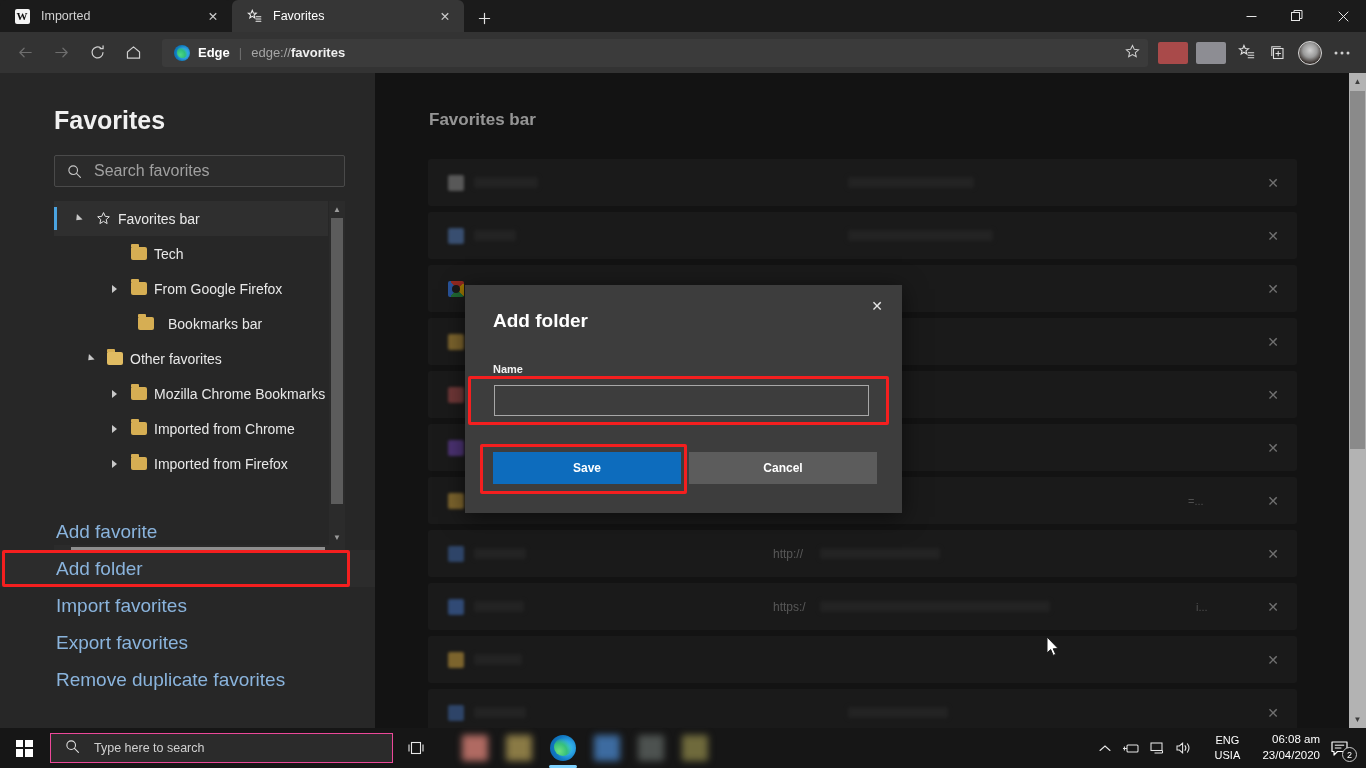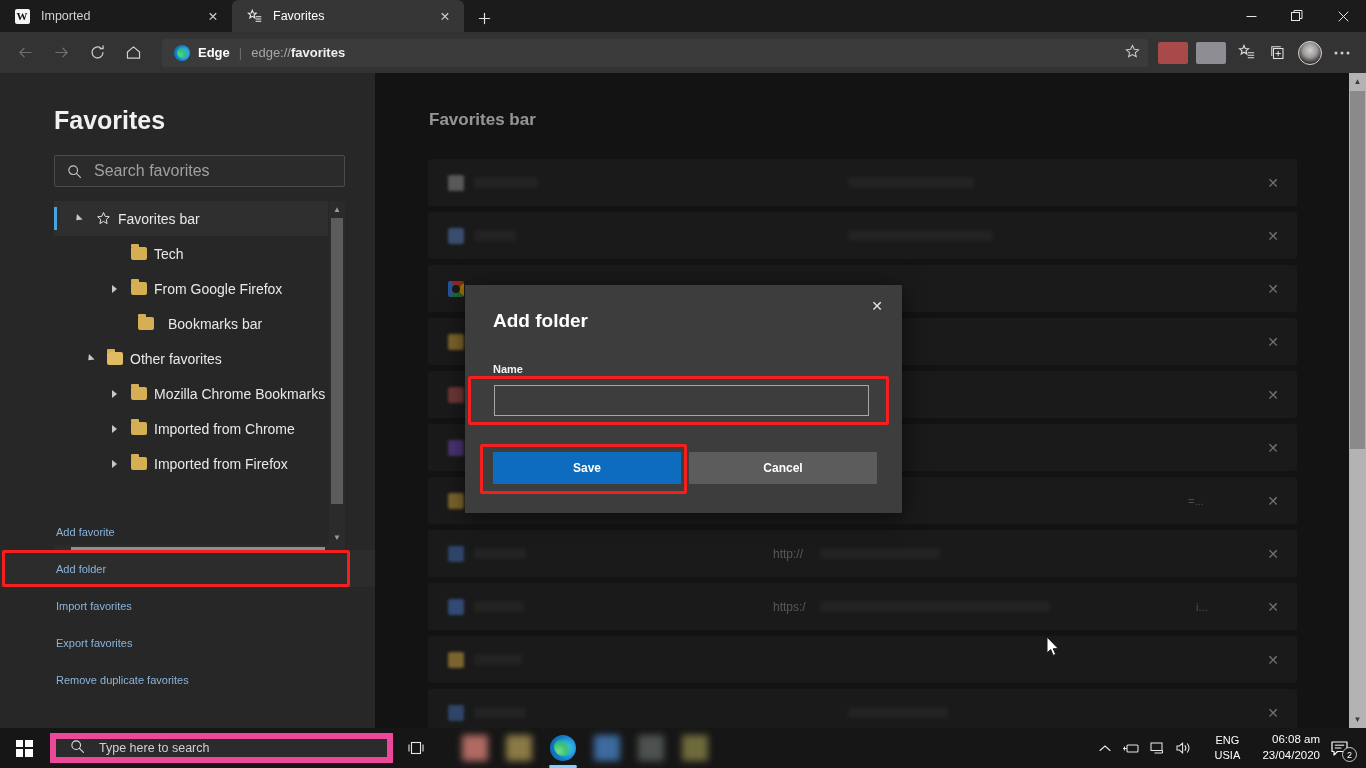--- a/index.html
+++ b/index.html
@@ -199,21 +199,21 @@
   }
   .tree-hsb .a-l, .tree-hsb .a-r {
     position: absolute; top: 0; width: 16px; height: 16px;
     display: flex; align-items: center; justify-content: center; color: #9b9b9b; font-size: 8px;
   }
   .tree-hsb .a-l { left: 0; } .tree-hsb .a-r { right: 0; }
 
   .side-links { position: absolute; left: 0; top: 440px; width: 375px; }
   .side-link {
     height: 37px; display: flex; align-items: center;
-    padding-left: 56px; font-size: 11px; color: #8ab4dd;
+    padding-left: 56px; font-size: 19px; color: #8ab4dd;
   }
   .side-link.boxed { background: #2c2c2c; }
   .hl-box {
     position: absolute; border: 3px solid #f41f1f; border-radius: 2px;
     pointer-events: none;
   }
 
   
   .main {
     position: absolute; left: 375px; top: 0; width: 974px; height: 655px;
@@ -305,21 +305,21 @@
   .start-btn {
     width: 48px; height: 40px; display: flex; align-items: center; justify-content: center;
   }
   .win-logo {
     width: 17px; height: 17px;
     display: grid; grid-template-columns: 1fr 1fr; grid-template-rows: 1fr 1fr; gap: 2px;
   }
   .win-logo i { background: #ffffff; display: block; }
   .tb-search {
     width: 343px; height: 30px; margin-left: 2px;
-    background: #2b2b2b; border: 6px solid #ec4899;
+    background: #2b2b2b; border: 1px solid #ec4899;
     display: flex; align-items: center; padding-left: 14px;
   }
   .tb-search .ph { color: #d0d0d0; font-size: 12.5px; margin-left: 14px; }
   .taskview {
     width: 46px; height: 40px; display: flex; align-items: center; justify-content: center;
     color: #e8e8e8;
   }
   .tb-apps { display: flex; align-items: center; height: 40px; margin-left: 14px; }
   .tb-app { width: 44px; height: 40px; display: flex; align-items: center; justify-content: center; position: relative; }
   .tb-blur { width: 26px; height: 26px; border-radius: 2px; filter: blur(3.5px); }

